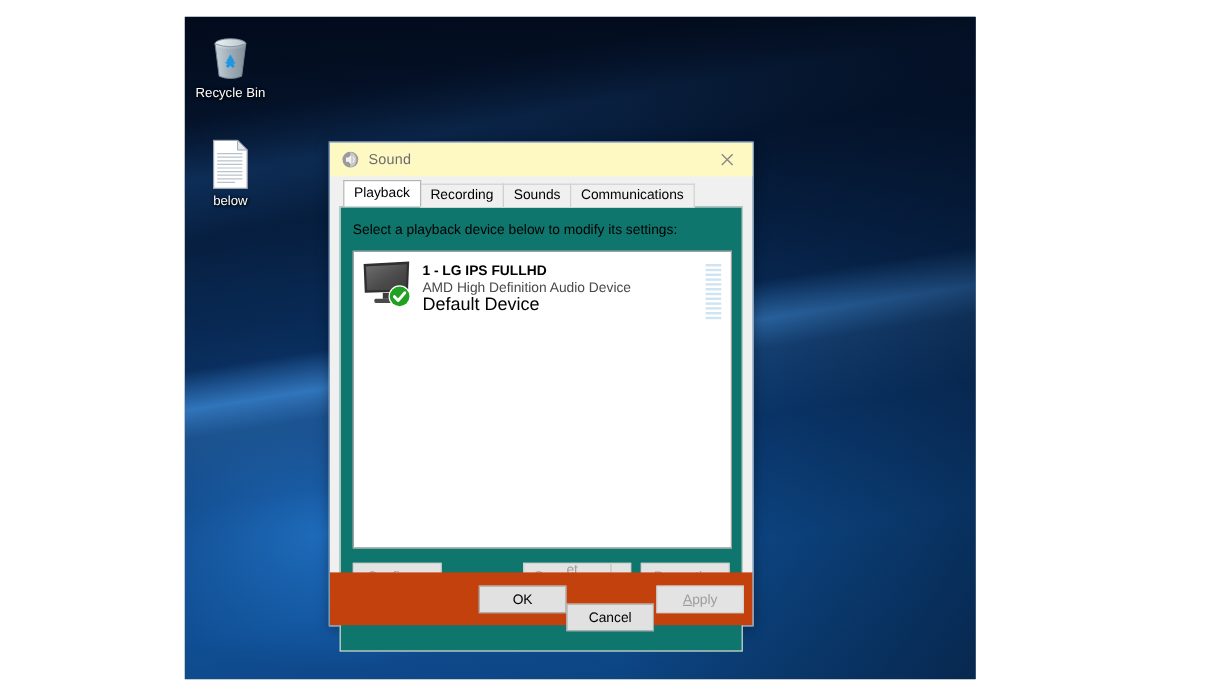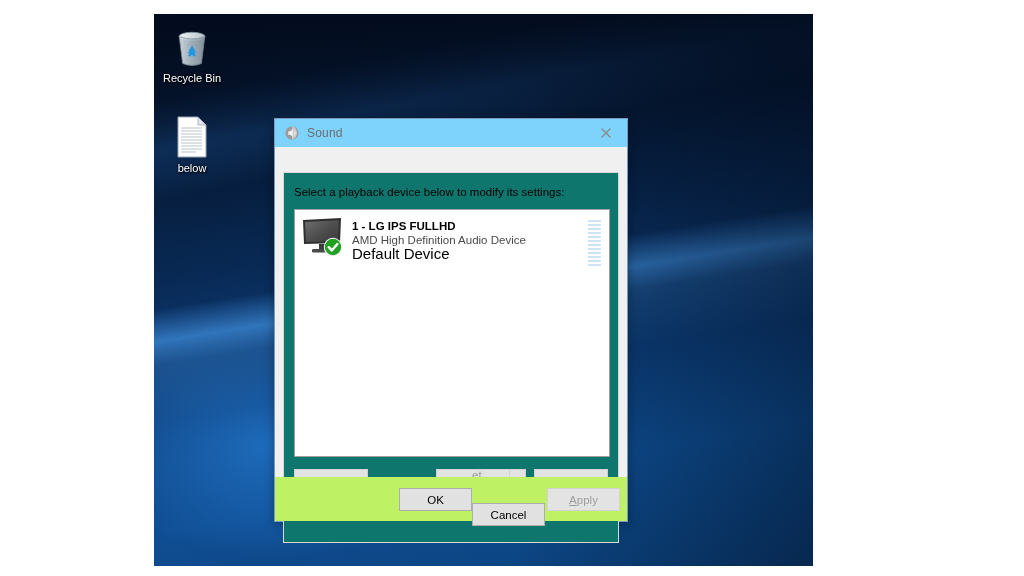--- a/index.html
+++ b/index.html
@@ -86,21 +86,21 @@
     width: 352px;
     height: 402px;
     background: #f0f0f0;
     border: 1px solid #7a9bbd;
     box-shadow: 0 2px 10px rgba(0,0,0,0.35);
     font-size: 12px;
     color: #000000;
   }
   .titlebar {
     height: 28px;
-    background: #7dd3fc;
+    background: #fef9c3;
     display: flex;
     align-items: center;
     position: relative;
   }
   .titlebar .app-icon {
     width: 16px; height: 16px;
     margin-left: 9px; margin-right: 7px;
     flex: none;
   }
   .titlebar .title {
@@ -266,21 +266,21 @@
   #btn-setdefault-arrow {
     width: 17px; min-width: 17px; padding: 0;
   }
   #btn-properties { position: absolute; right: 0; top: 0; width: 74px; }
 
   
   .footer {
     position: absolute;
     left: 0; right: 0; bottom: 0;
     height: 44px;
-    background: #bef264;
+    background: #c2410c;
     text-decoration: underline;
   }
   .footer .btn { position: absolute; top: 11px; width: 66px; }
   #btn-ok { right: 155px; }
   #btn-cancel { right: 82px; margin-top: 15px; }
   #btn-apply { right: 7px; }
 </style>
 </head>
 <body>
 
@@ -355,20 +355,26 @@
       </span>
       <span class="title">Sound</span>
       <div class="close-btn">
         <svg width="12" height="12" viewBox="0 0 12 12">
           <line x1="1.5" y1="1.5" x2="10.5" y2="10.5" stroke="#8a8a8a" stroke-width="1.2"></line>
           <line x1="10.5" y1="1.5" x2="1.5" y2="10.5" stroke="#8a8a8a" stroke-width="1.2"></line>
         </svg>
       </div>
     </div>
 
+    <div class="tabstrip">
+      <div class="tab active">Playback</div>
+      <div class="tab">Recording</div>
+      <div class="tab">Sounds</div>
+      <div class="tab">Communications</div>
+    </div>
 
     <div class="tabpanel">
 
       <div class="panel-instruction">Select a playback device below to modify its settings:</div>
 
       <div class="devicelist">
         <div class="device-row">
           <div class="device-icon-wrap">
             <svg width="46" height="42" viewBox="0 0 46 42">
               <defs>

